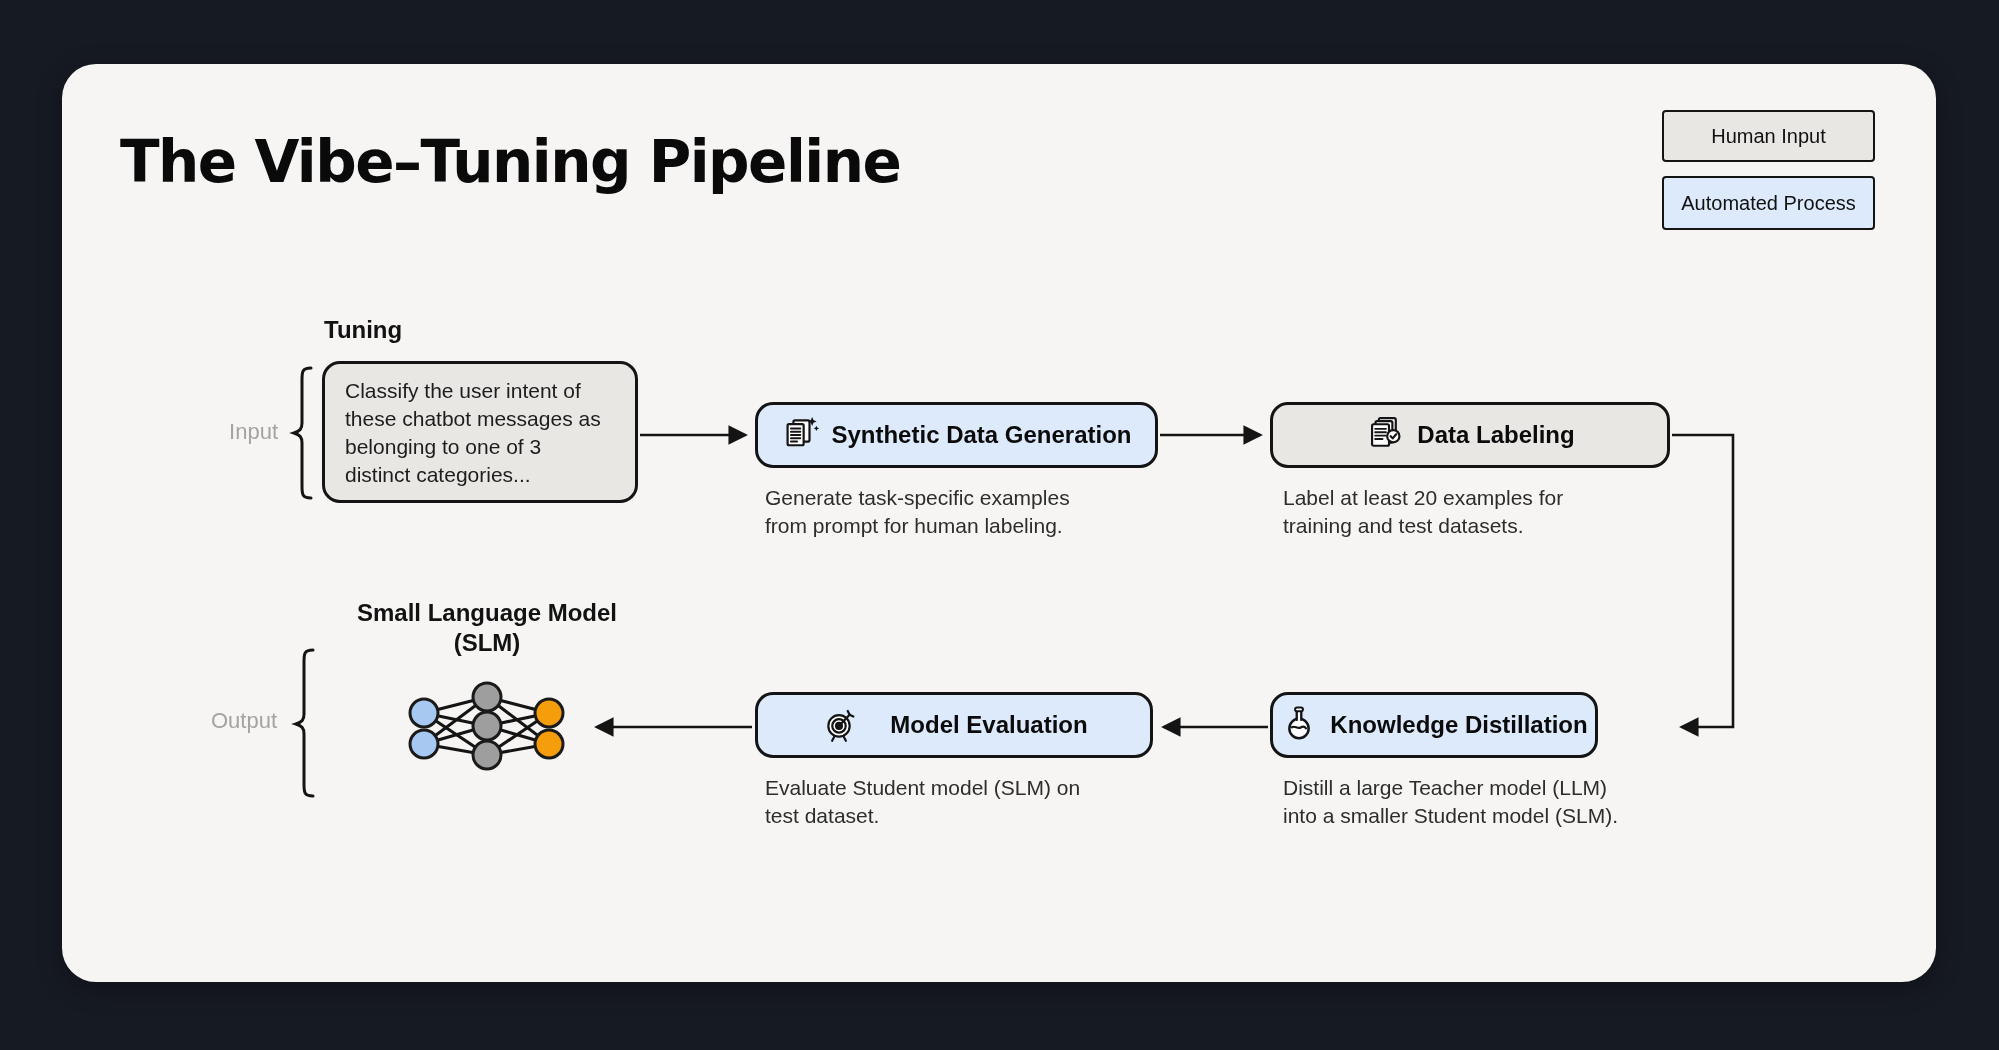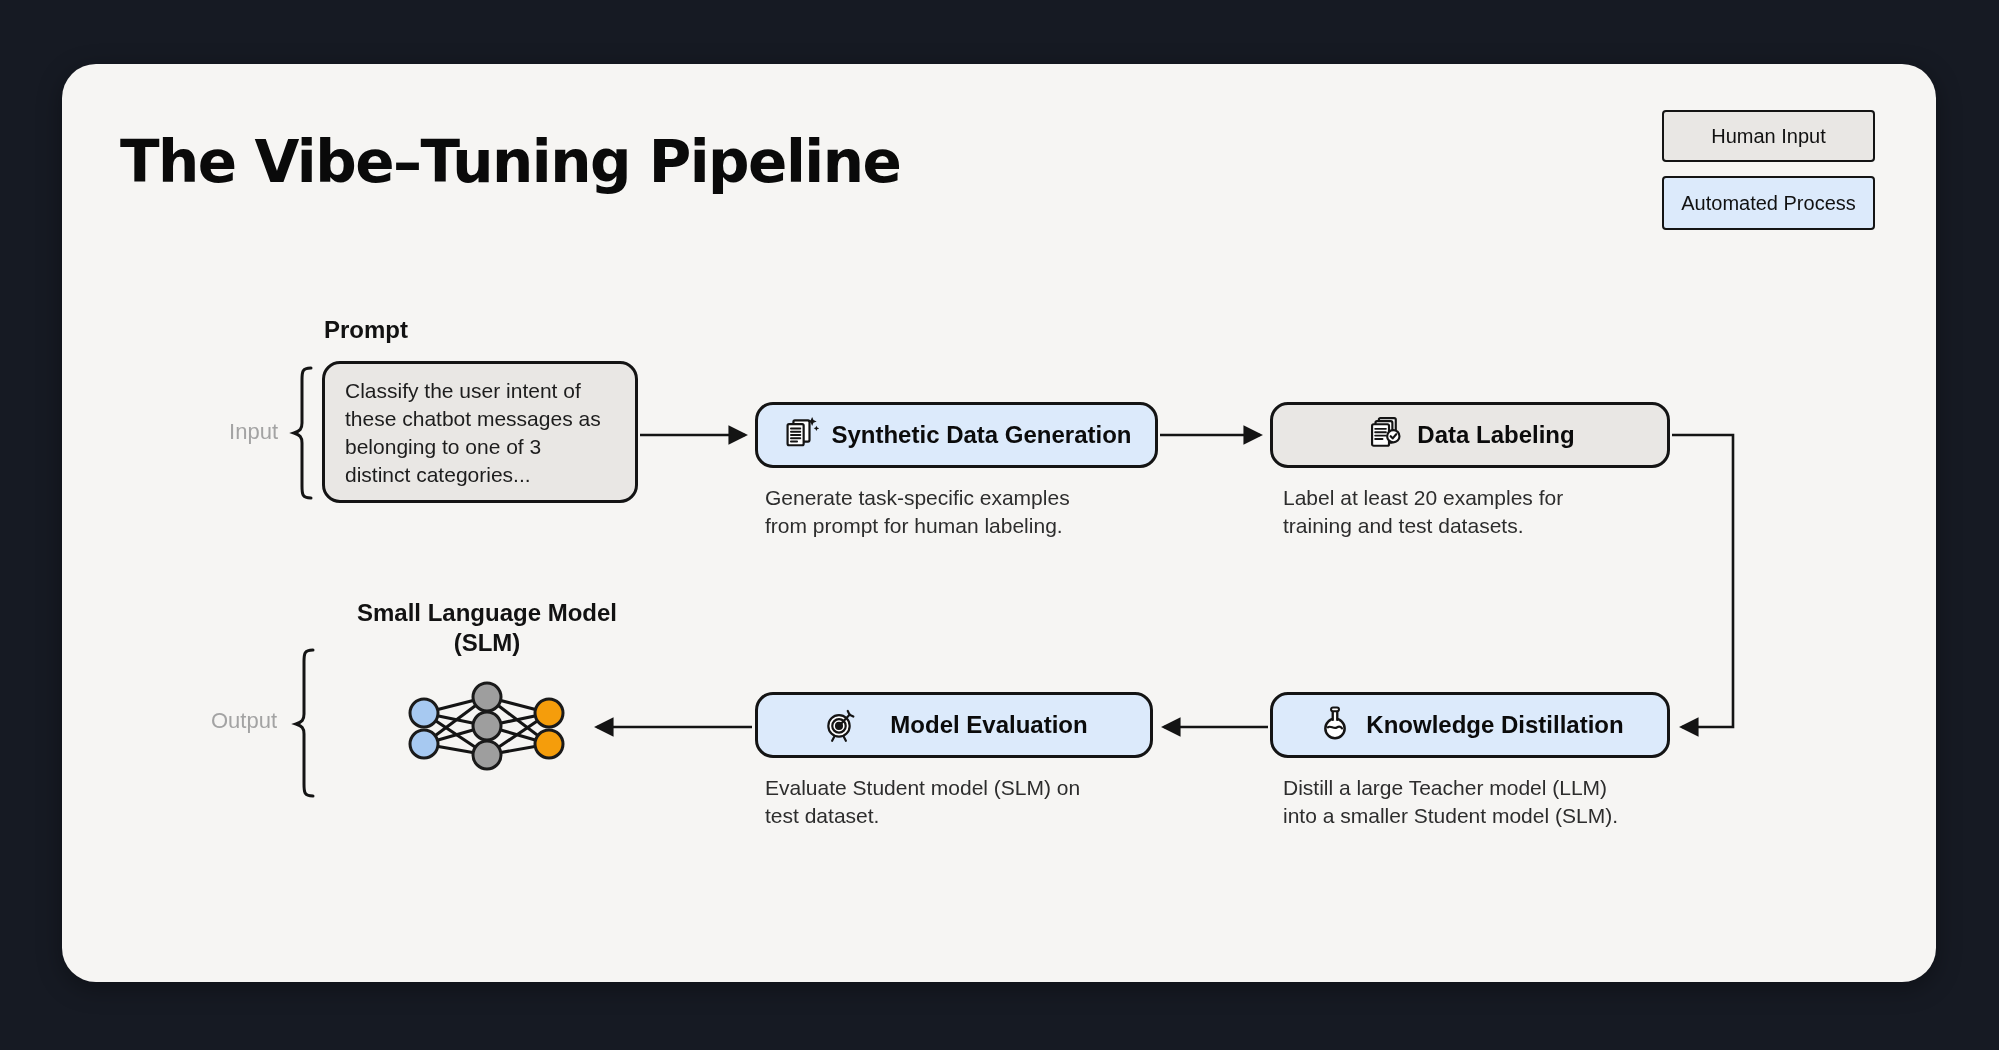--- a/index.html
+++ b/index.html
@@ -38,21 +38,21 @@
   <div class="title">The Vibe–Tuning Pipeline</div>
 
   <div class="chip human">
     <span>Human Input</span>
   </div>
   <div class="chip automated">
     <span>Automated Process</span>
   </div>
 
   <div class="section-label" style="left:198px;top:419px;width:80px;">Input</div>
-  <div class="prompt-title">Prompt</div>
+  <div class="prompt-title">Tuning</div>
   <div class="prompt-box">
     <div>Classify the user intent of</div>
     <div>these chatbot messages as</div>
     <div>belonging to one of 3</div>
     <div>distinct categories...</div>
   </div>
 
   <div class="section-label" style="left:192px;top:708px;width:85px;">Output</div>
   <div class="slm-label">
     <div>Small Language Model</div>
@@ -98,21 +98,21 @@
       <circle cx="18.4" cy="13.8" r="4" fill="#ffffff" stroke="#141414" stroke-width="1.4"></circle>
       <path d="M16.7 13.8 l1.3 1.4 2.3 -2.7" fill="none" stroke="#141414" stroke-width="1.4" stroke-linecap="round" stroke-linejoin="round"></path>
     </svg>
     <span>Data Labeling</span>
   </div>
   <div class="step-desc" style="left:1283px;top:484px;">
     <div>Label at least 20 examples for</div>
     <div>training and test datasets.</div>
   </div>
 
-  <div class="step-box automated" style="left:1270px;top:692px;width:400px;">
+  <div class="step-box automated" style="left:1270px;top:692px;width:328px;">
     <svg class="icon" width="38" height="38" viewBox="0 0 26 26">
       <circle cx="13" cy="15.4" r="6.6" fill="#ffffff" stroke="#141414" stroke-width="1.7"></circle>
       <rect x="11.45" y="3.4" width="3.1" height="6.2" fill="#ffffff" stroke="none"></rect>
       <g stroke="#141414" stroke-width="1.6" stroke-linecap="round">
         <path d="M11.45 3.8 V9.4"></path>
           <path d="M14.55 3.8 V9.4"></path>
       </g>
       <rect x="10.3" y="1" width="5.4" height="2.6" rx="1.3" fill="#ffffff" stroke="#141414" stroke-width="1.4"></rect>
       <path d="M8.1 14.6 C10 13 12 16 14.2 14.7 C15.7 13.8 17 14.2 17.8 15.3" fill="none" stroke="#141414" stroke-width="1.5" stroke-linecap="round"></path>
     </svg>

